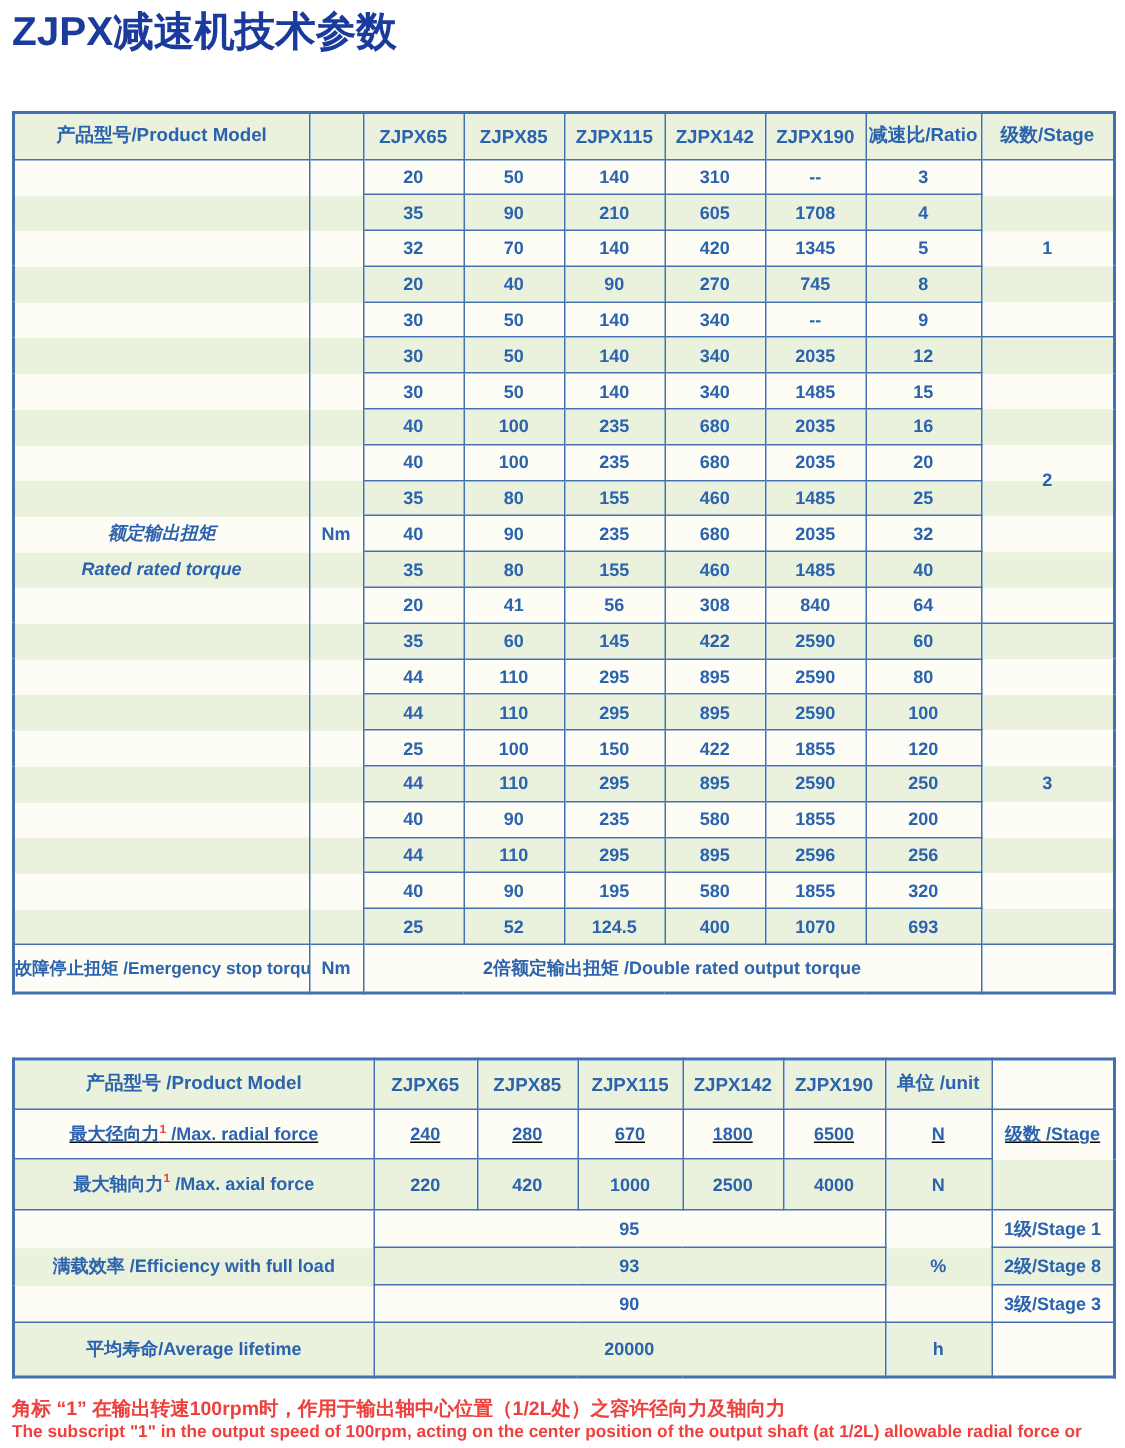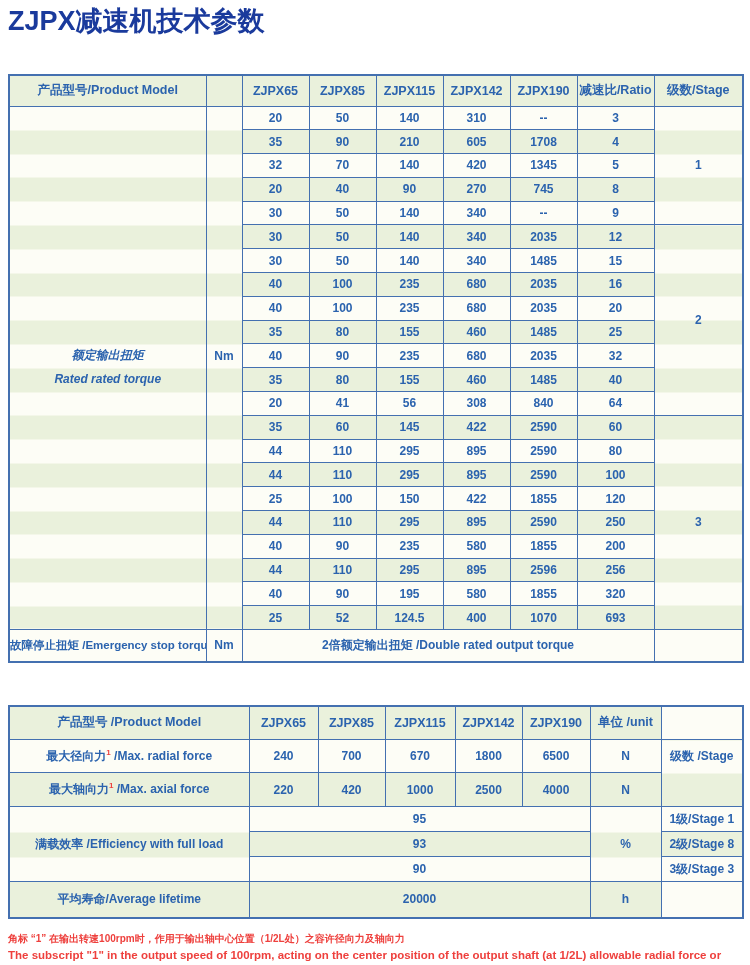--- a/index.html
+++ b/index.html
@@ -27,21 +27,21 @@
   .t2 { margin-top:42px; }
   .t2 th { height:34px;text-align:center; }
   .t2 th.hw { background:var(--cw); }
   .t2 td.stagehdr { background:linear-gradient(to bottom, var(--cw) 0 33px, var(--cg) 33px 100%);
                     vertical-align:top; padding-top:8px; }
   .t2 td.stripe2 { background:repeating-linear-gradient(to bottom, var(--cw) 0 25px, var(--cg) 25px 50px);margin-left:43px; }
   .t2 td.cwf { background:var(--cw); }
   sup.sup { color:var(--red); font-size:8px; }
 
   .footnote { margin-top:11px; color:var(--red); font-weight:bold; }
-  .footnote .fn-cn { font-size:10px; line-height:17px; }
+  .footnote .fn-cn { font-size:13px; line-height:17px; }
   .footnote .fn-en { font-size:11.5px; line-height:17px; }
 </style>
 </head>
 <body style="--cw: #fdfdf6; --cg: #eaf1dc; --bd: #4470b0; --tx: #2b63ae; --title: #1a3a9c; --red: #ee403d;">
 
 <div class="page">
   <h1 class="title">ZJPX减速机技术参数</h1>
 
   <table class="t1">
       <colgroup>
@@ -279,24 +279,24 @@
           <th>ZJPX65</th>
           <th>ZJPX85</th>
           <th>ZJPX115</th>
           <th>ZJPX142</th>
           <th>ZJPX190</th>
           <th>单位 /unit</th>
           <th class="hw"></th>
         </tr>
       </thead>
       <tbody>
-        <tr class="w" style="height: 33px;">
+        <tr class="w" style="height: 33px; text-decoration: underline;">
           <td><span>最大径向力</span><sup class="sup">1</sup><span> /Max. radial force</span></td>
           <td>240</td>
-          <td>700</td>
+          <td>280</td>
           <td>670</td>
           <td>1800</td>
           <td>6500</td>
           <td>N</td>
           <td class="stagehdr" rowspan="2">级数 /Stage</td>
         </tr>
         <tr class="g" style="height: 34px;">
           <td><span>最大轴向力</span><sup class="sup">1</sup><span> /Max. axial force</span></td>
           <td>220</td>
           <td>420</td>

